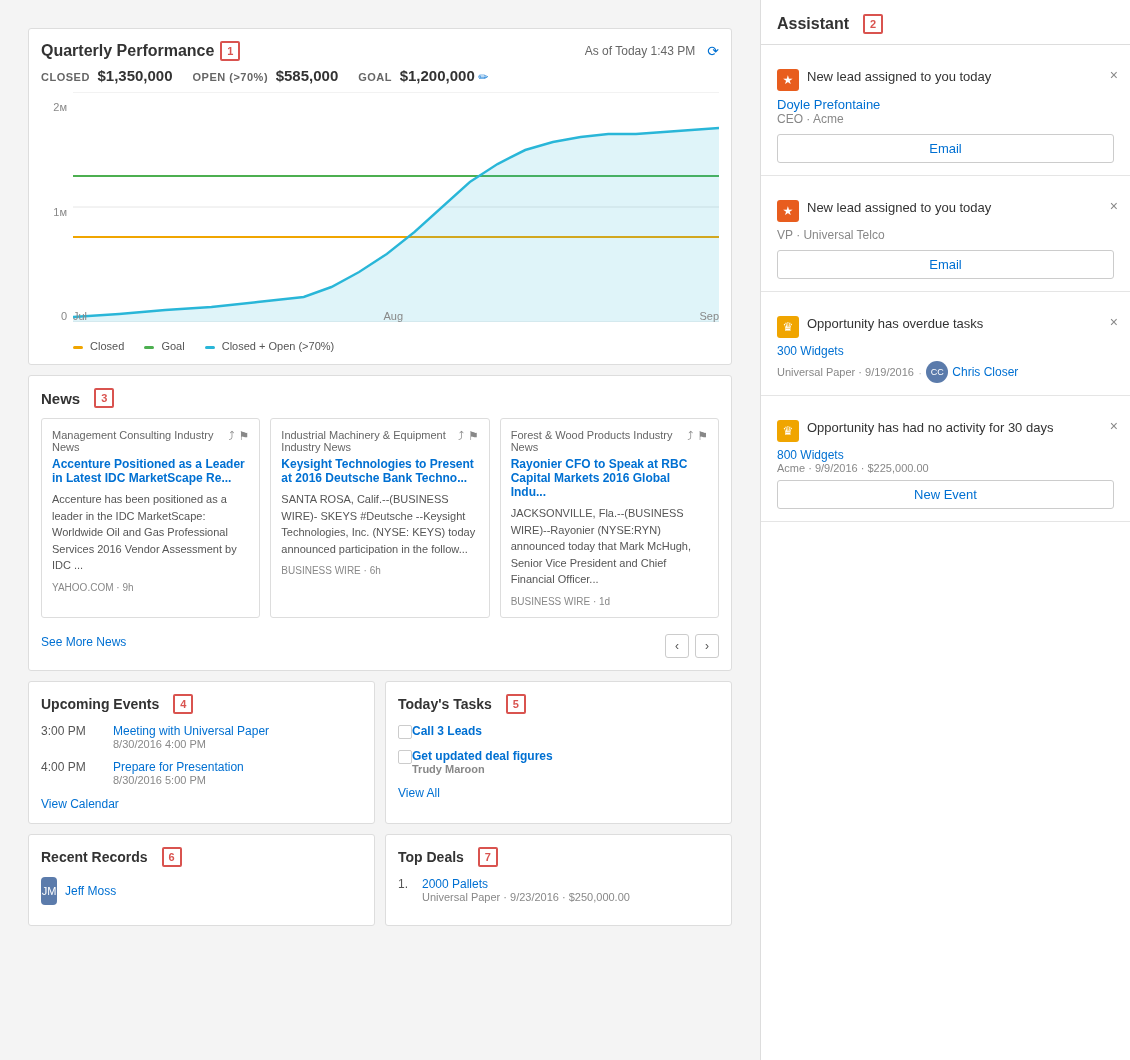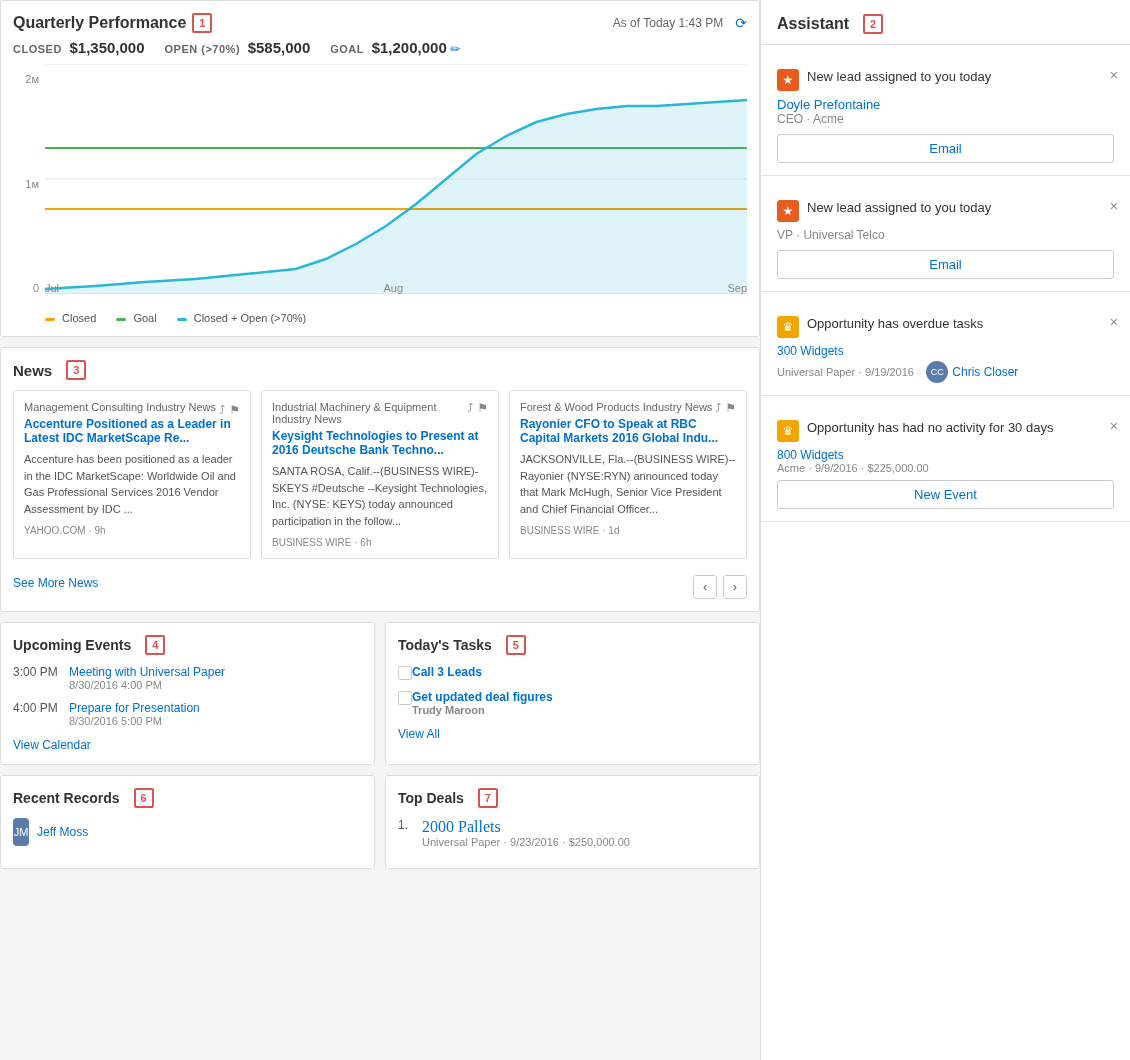--- a/index.html
+++ b/index.html
@@ -1,21 +1,21 @@
 <!DOCTYPE html>
 <html><head>
   <meta charset="utf-8">
   <style>
     * { box-sizing: border-box; margin: 0; padding: 0; }
     body { font-family: 'Segoe UI', Arial, sans-serif; font-size: 13px; background: #f4f4f4; color: #333; }
 
     .app-container { display: flex; width: 1130px; min-height: 1060px; background: #f4f4f4; }
 
     
-    .main-panel { flex: 1; padding: 0; display: flex; flex-direction: column; gap: 10px; overflow: hidden; }
+    .main-panel { flex: 1; padding: 28px; display: flex; flex-direction: column; gap: 10px; overflow: hidden; }
 
     
     .assistant-panel { width: 370px; background: #fff; border-left: 1px solid #ddd; padding: 0; display: flex; flex-direction: column; gap: 12px; }
 
     
     .card { background: #fff; border: 1px solid #ddd; border-radius: 3px; padding: 12px; }
 
     
     .perf-header { display: flex; align-items: center; justify-content: space-between; margin-bottom: 6px; }
     .perf-title { font-size: 16px; font-weight: 600; color: #333; }
@@ -44,37 +44,37 @@
     .news-actions { float: right; display: flex; gap: 4px; font-size: 12px; color: #888; }
     .news-nav { display: flex; justify-content: flex-end; gap: 6px; margin-top: 8px; }
     .nav-btn { border: 1px solid #ccc; background: #fff; border-radius: 3px; width: 24px; height: 24px; display: flex; align-items: center; justify-content: center; cursor: pointer; font-size: 12px; color: #555; }
     .see-more { color: #0070d2; font-size: 12px; cursor: pointer; }
 
     
     .bottom-grid { display: grid; grid-template-columns: 1fr 1fr; gap: 10px; }
 
     
     .section-title { font-size: 14px; font-weight: 600; color: #333; margin-bottom: 10px; display: flex; align-items: center; gap: 8px; }
-    .event-item { display: flex; gap: 8px; margin-bottom: 10px; }
+    .event-item { display: flex; gap: 24px; margin-bottom: 10px; }
     .event-time { font-size: 12px; color: #555; min-width: 48px; }
     .event-details { font-size: 12px; }
     .event-name { color: #0070d2; cursor: pointer; }
     .event-date { color: #888; font-size: 11px; }
     .view-link { color: #0070d2; font-size: 12px; cursor: pointer; }
 
     
     .task-item { display: flex; align-items: flex-start; margin-bottom: 10px; font-weight: bold; }
     .task-checkbox { width: 14px; height: 14px; border: 1px solid #ccc; background: #fff; border-radius: 2px; flex-shrink: 0; margin-top: 1px; }
     .task-name { color: #0070d2; font-size: 12px; cursor: pointer; }
     .task-owner { color: #888; font-size: 11px; }
 
     
     .deal-item { display: flex; gap: 8px; margin-bottom: 8px; align-items: flex-start; }
     .deal-num { color: #555; font-size: 12px; min-width: 16px; }
-    .deal-name { color: #0070d2; font-size: 16px; cursor: pointer; font-family: Liberation Serif, serif; }
+    .deal-name { color: #0070d2; font-size: 12px; cursor: pointer; }
     .deal-meta { color: #888; font-size: 11px; }
 
     
     .recent-item { display: flex; gap: 8px; align-items: center; margin-bottom: 8px; }
     .recent-icon { width: 16px; height: 28px; background: #5b7bab; border-radius: 4px; display: flex; align-items: center; justify-content: center; color: #fff; font-size: 11px; flex-shrink: 0; }
     .recent-name { color: #0070d2; font-size: 12px; cursor: pointer; }
 
     
     .assistant-header { padding: 14px 16px 10px; border-bottom: 1px solid #ddd; font-size: 16px; font-weight: 600; color: #333; display: flex; align-items: center; gap: 8px; }
 
@@ -174,21 +174,21 @@
     </div>
 
     <div class="card">
       <div class="news-header">
         <span>News</span>
         <span class="num-badge">3</span>
       </div>
       <div class="news-grid">
 
         <div class="news-card">
-          <div style="display:flex;justify-content:space-between;align-items:flex-end;">
+          <div style="display:flex;justify-content:space-between;align-items:flex-start;">
             <div class="news-source-cat">Management Consulting Industry News</div>
             <div class="news-actions">
               <span>⤴</span>
               <span>⚑</span>
             </div>
           </div>
           <div class="news-title">Accenture Positioned as a Leader in Latest IDC MarketScape Re...</div>
           <div class="news-body">Accenture has been positioned as a leader in the IDC MarketScape: Worldwide Oil and Gas Professional Services 2016 Vendor Assessment by IDC ...</div>
           <div class="news-footer">
             <span>YAHOO.COM</span> · <span>9h</span>

